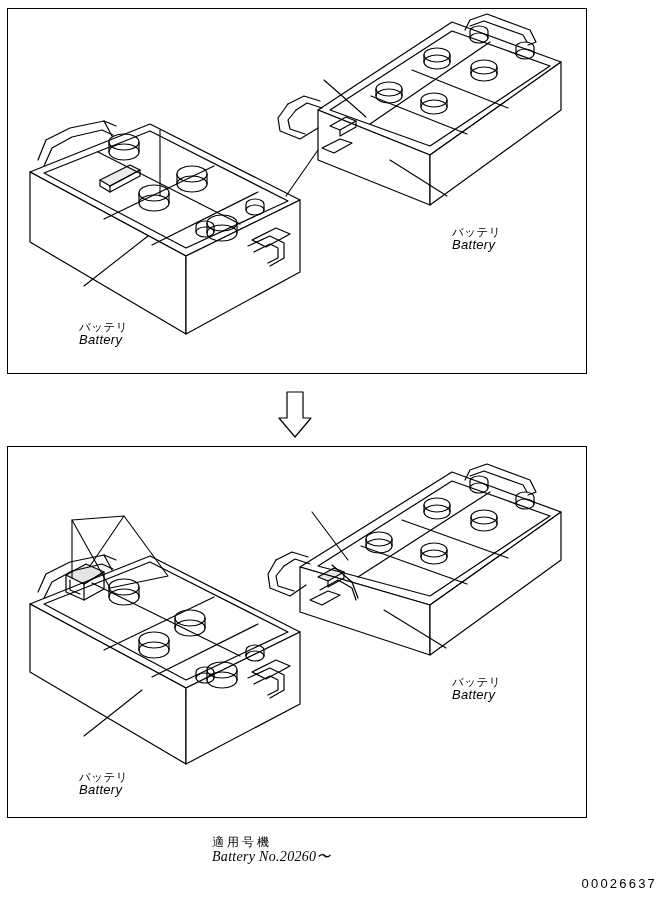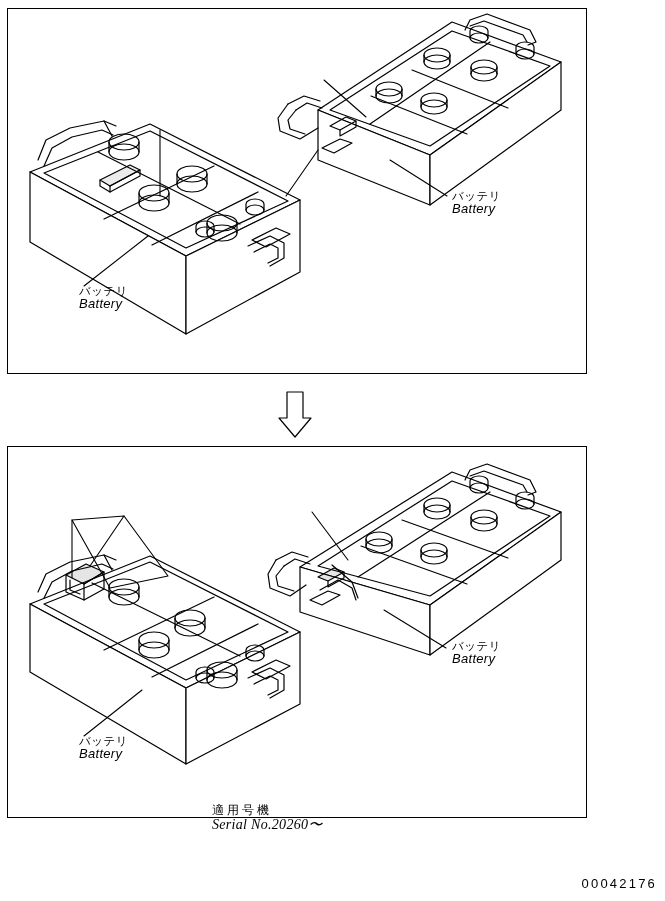--- a/index.html
+++ b/index.html
@@ -43,38 +43,39 @@
     position: absolute;
     left: 0; top: 0;
     width: 665px;
     height: 901px;
     pointer-events: none;
   }
   .lbl {
     position: absolute;
     line-height: 1.05;
     white-space: nowrap;
+    margin-top: 36px;
   }
   .lbl .jp {
     display: block;
     font-family: "DejaVu Sans", sans-serif;
     font-size: 11.5px;
     letter-spacing: 0.5px;
   }
   .lbl .en {
     display: block;
     font-family: Liberation Sans, sans-serif;
     font-size: 13px;
     font-style: italic;
     letter-spacing: 0.3px;
   }
   .serial {
     position: absolute;
     left: 212px;
-    top: 804px;
+    top: 836px;
     line-height: 1.1;
   }
   .serial .jp {
     display: block;
     font-family: "DejaVu Sans", sans-serif;
     font-size: 12px;
     letter-spacing: 3px;
   }
   .serial .en {
     display: block;
@@ -318,18 +319,18 @@
     <span class="en">Battery</span>
   </div>
 
   <div class="lbl" id="label-br">
     <span class="jp">バッテリ</span>
     <span class="en">Battery</span>
   </div>
 
   <div class="serial">
     <span class="jp">適用号機</span>
-    <span class="en">Serial No.20260〜</span>
-  </div>
-
-  <div class="partnum">00042176</div>
+    <span class="en">Battery No.20260〜</span>
+  </div>
+
+  <div class="partnum">00026637</div>
 
 </div>
 
 </body></html>

